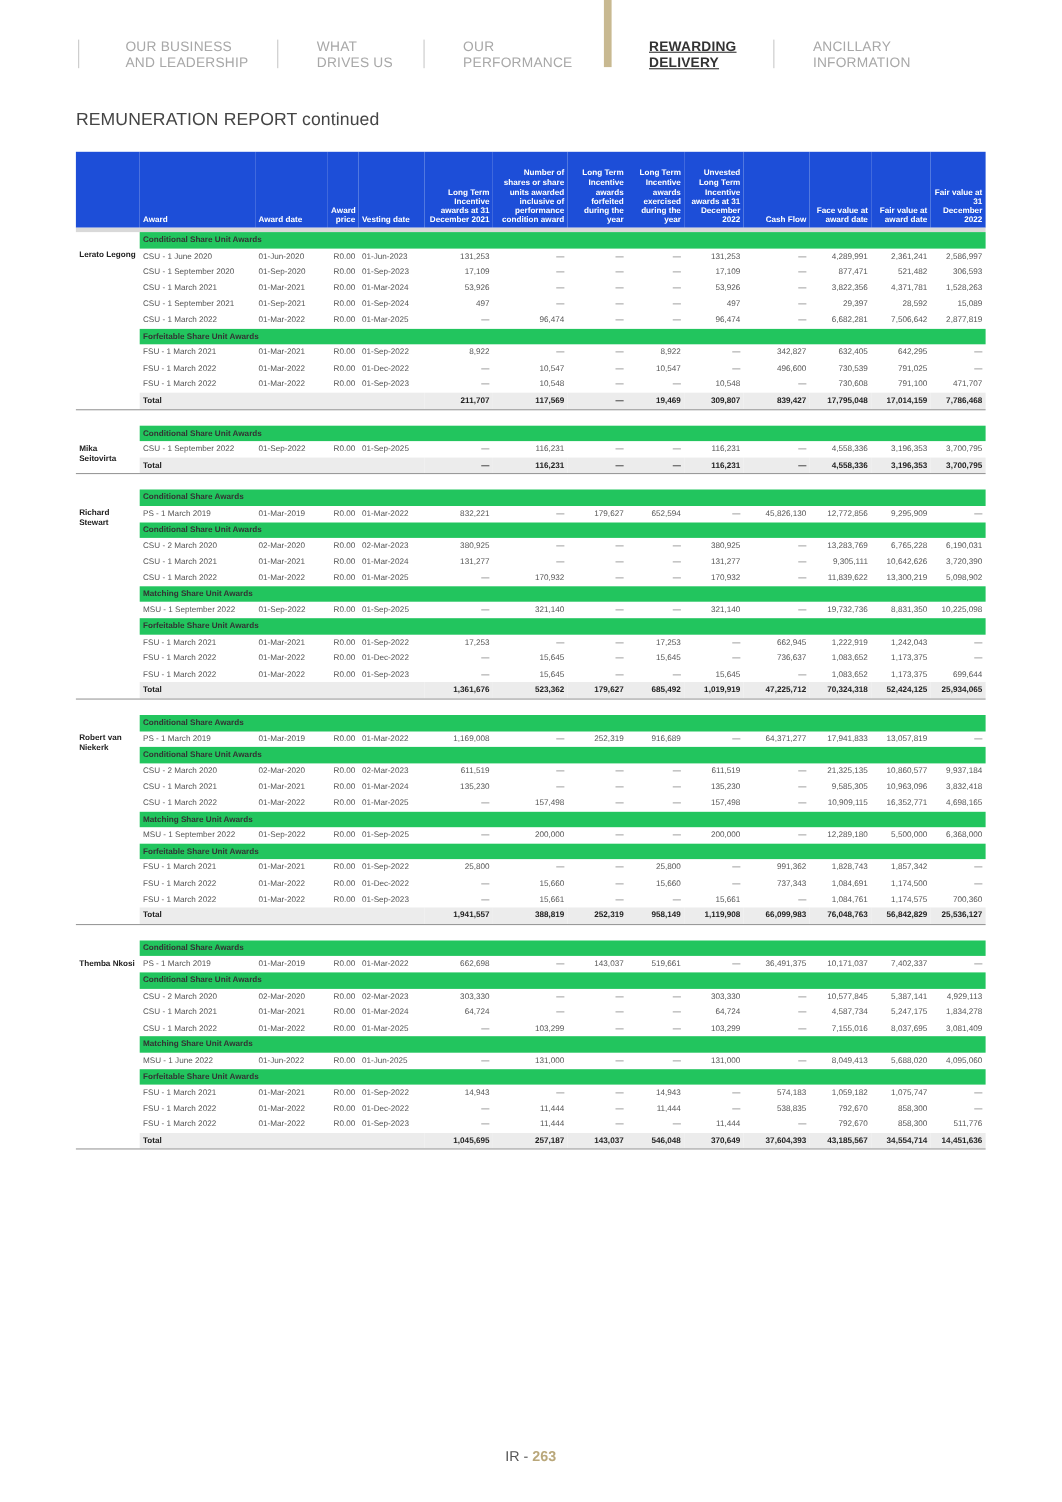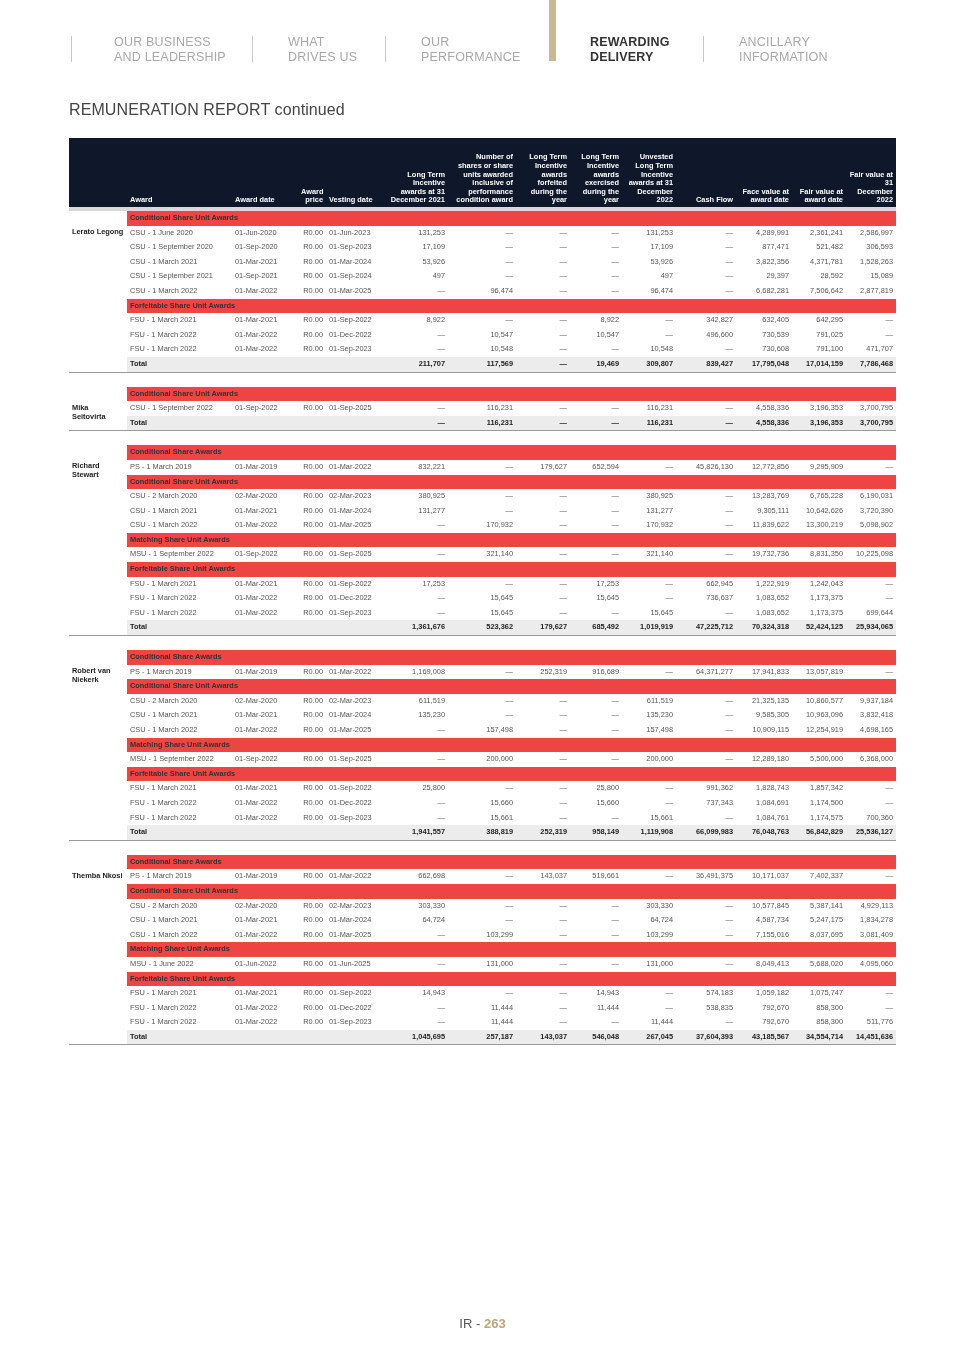--- a/index.html
+++ b/index.html
@@ -1,31 +1,31 @@
 <!DOCTYPE html>
 <html><head>
 <meta charset="utf-8">
 <style>
   html, body { margin:0; padding:0; background:#ffffff; }
   body { width:965px; height:1365px; position:relative; font-family:"Liberation Sans", sans-serif; color:#3a3a3a; overflow:hidden; }
   .topnav { position:absolute; top:0; left:0; width:965px; height:70px; }
   .nav-item { position:absolute; top:35px; font-size:12.5px; line-height:15px; color:#a8a8a8; letter-spacing:0.2px; }
-  .nav-item.active { color:#333; font-weight:bold; }
+  .nav-item.active { color:#333; font-weight:bold;text-decoration:underline; }
   .nav-sep { position:absolute; top:36px; width:1px; height:26px; background:#c9c9c9; }
   .nav-bar-active { position:absolute; left:549px; top:0; width:7px; height:61px; background:#c8b991; }
   .section-title { position:absolute; left:69px; top:101px; font-size:16px; color:#444; letter-spacing:0.1px; }
   .table-wrap { position:absolute; left:69px; top:138px; width:827px; }
   table { border-collapse:collapse; width:827px; table-layout:fixed; font-size:7.4px; }
-  thead th { background:#0f172a; color:#fff; font-weight:bold; vertical-align:bottom; text-align:right; padding:3px 3px 2px 3px; line-height:8.6px; height:64px; }
+  thead th { background:#1d4ed8; color:#fff; font-weight:bold; vertical-align:bottom; text-align:right; padding:3px 3px 2px 3px; line-height:8.6px; height:64px; }
   thead th.l { text-align:left; }
   thead tr.after td { height:4px; background:#d9d9d9; padding:0; }
   td { padding:0 3px; height:14.6px; line-height:14.6px; white-space:nowrap; text-align:right; color:#555; }
   td.l { text-align:left; }
   td.name { font-weight:bold; color:#222; vertical-align:top; line-height:9px; padding-top:16px; white-space:normal; text-align:left; }
-  tr.cat td.cat { background:#ef4444; font-weight:bold; color:#333; text-align:left; }
+  tr.cat td.cat { background:#22c55e; font-weight:bold; color:#333; text-align:left; }
   tr.total td.tv { background:#ececec; font-weight:bold; color:#222; }
   tr.total td.tv.l { text-align:left; }
   tr.endrule td { height:1px; padding:0; background:#9a9a9a; }
   tr.spacer td { height:14px; padding:0; }
   .footer { position:absolute; left:0; width:965px; top:1316px; text-align:center; font-size:13px; color:#555; }
   .footer .num { color:#b9a77a; font-weight:bold; }
 </style>
 </head>
 <body>
 
@@ -489,21 +489,21 @@
           <td class="l">01-Mar-2022</td>
           <td class="">R0.00</td>
           <td class="l">01-Mar-2025</td>
           <td class="">—</td>
           <td class="">157,498</td>
           <td class="">—</td>
           <td class="">—</td>
           <td class="">157,498</td>
           <td class="">—</td>
           <td class="">10,909,115</td>
-          <td class="">12,254,919</td>
+          <td class="">16,352,771</td>
           <td class="">4,698,165</td>
         </tr>
         <tr class="cat">
           <td class="cat" colspan="13">Matching Share Unit Awards</td>
         </tr>
         <tr>
           <td class="l">MSU - 1 September 2022</td>
           <td class="l">01-Sep-2022</td>
           <td class="">R0.00</td>
           <td class="l">01-Sep-2025</td>
@@ -715,21 +715,21 @@
           <td class="">792,670</td>
           <td class="">858,300</td>
           <td class="">511,776</td>
         </tr>
         <tr class="total">
           <td class="tv l" colspan="4">Total</td>
           <td class="tv">1,045,695</td>
           <td class="tv">257,187</td>
           <td class="tv">143,037</td>
           <td class="tv">546,048</td>
-          <td class="tv">267,045</td>
+          <td class="tv">370,649</td>
           <td class="tv">37,604,393</td>
           <td class="tv">43,185,567</td>
           <td class="tv">34,554,714</td>
           <td class="tv">14,451,636</td>
         </tr>
         <tr class="endrule">
           <td colspan="14"></td>
         </tr>
       </tbody>
   </table>

